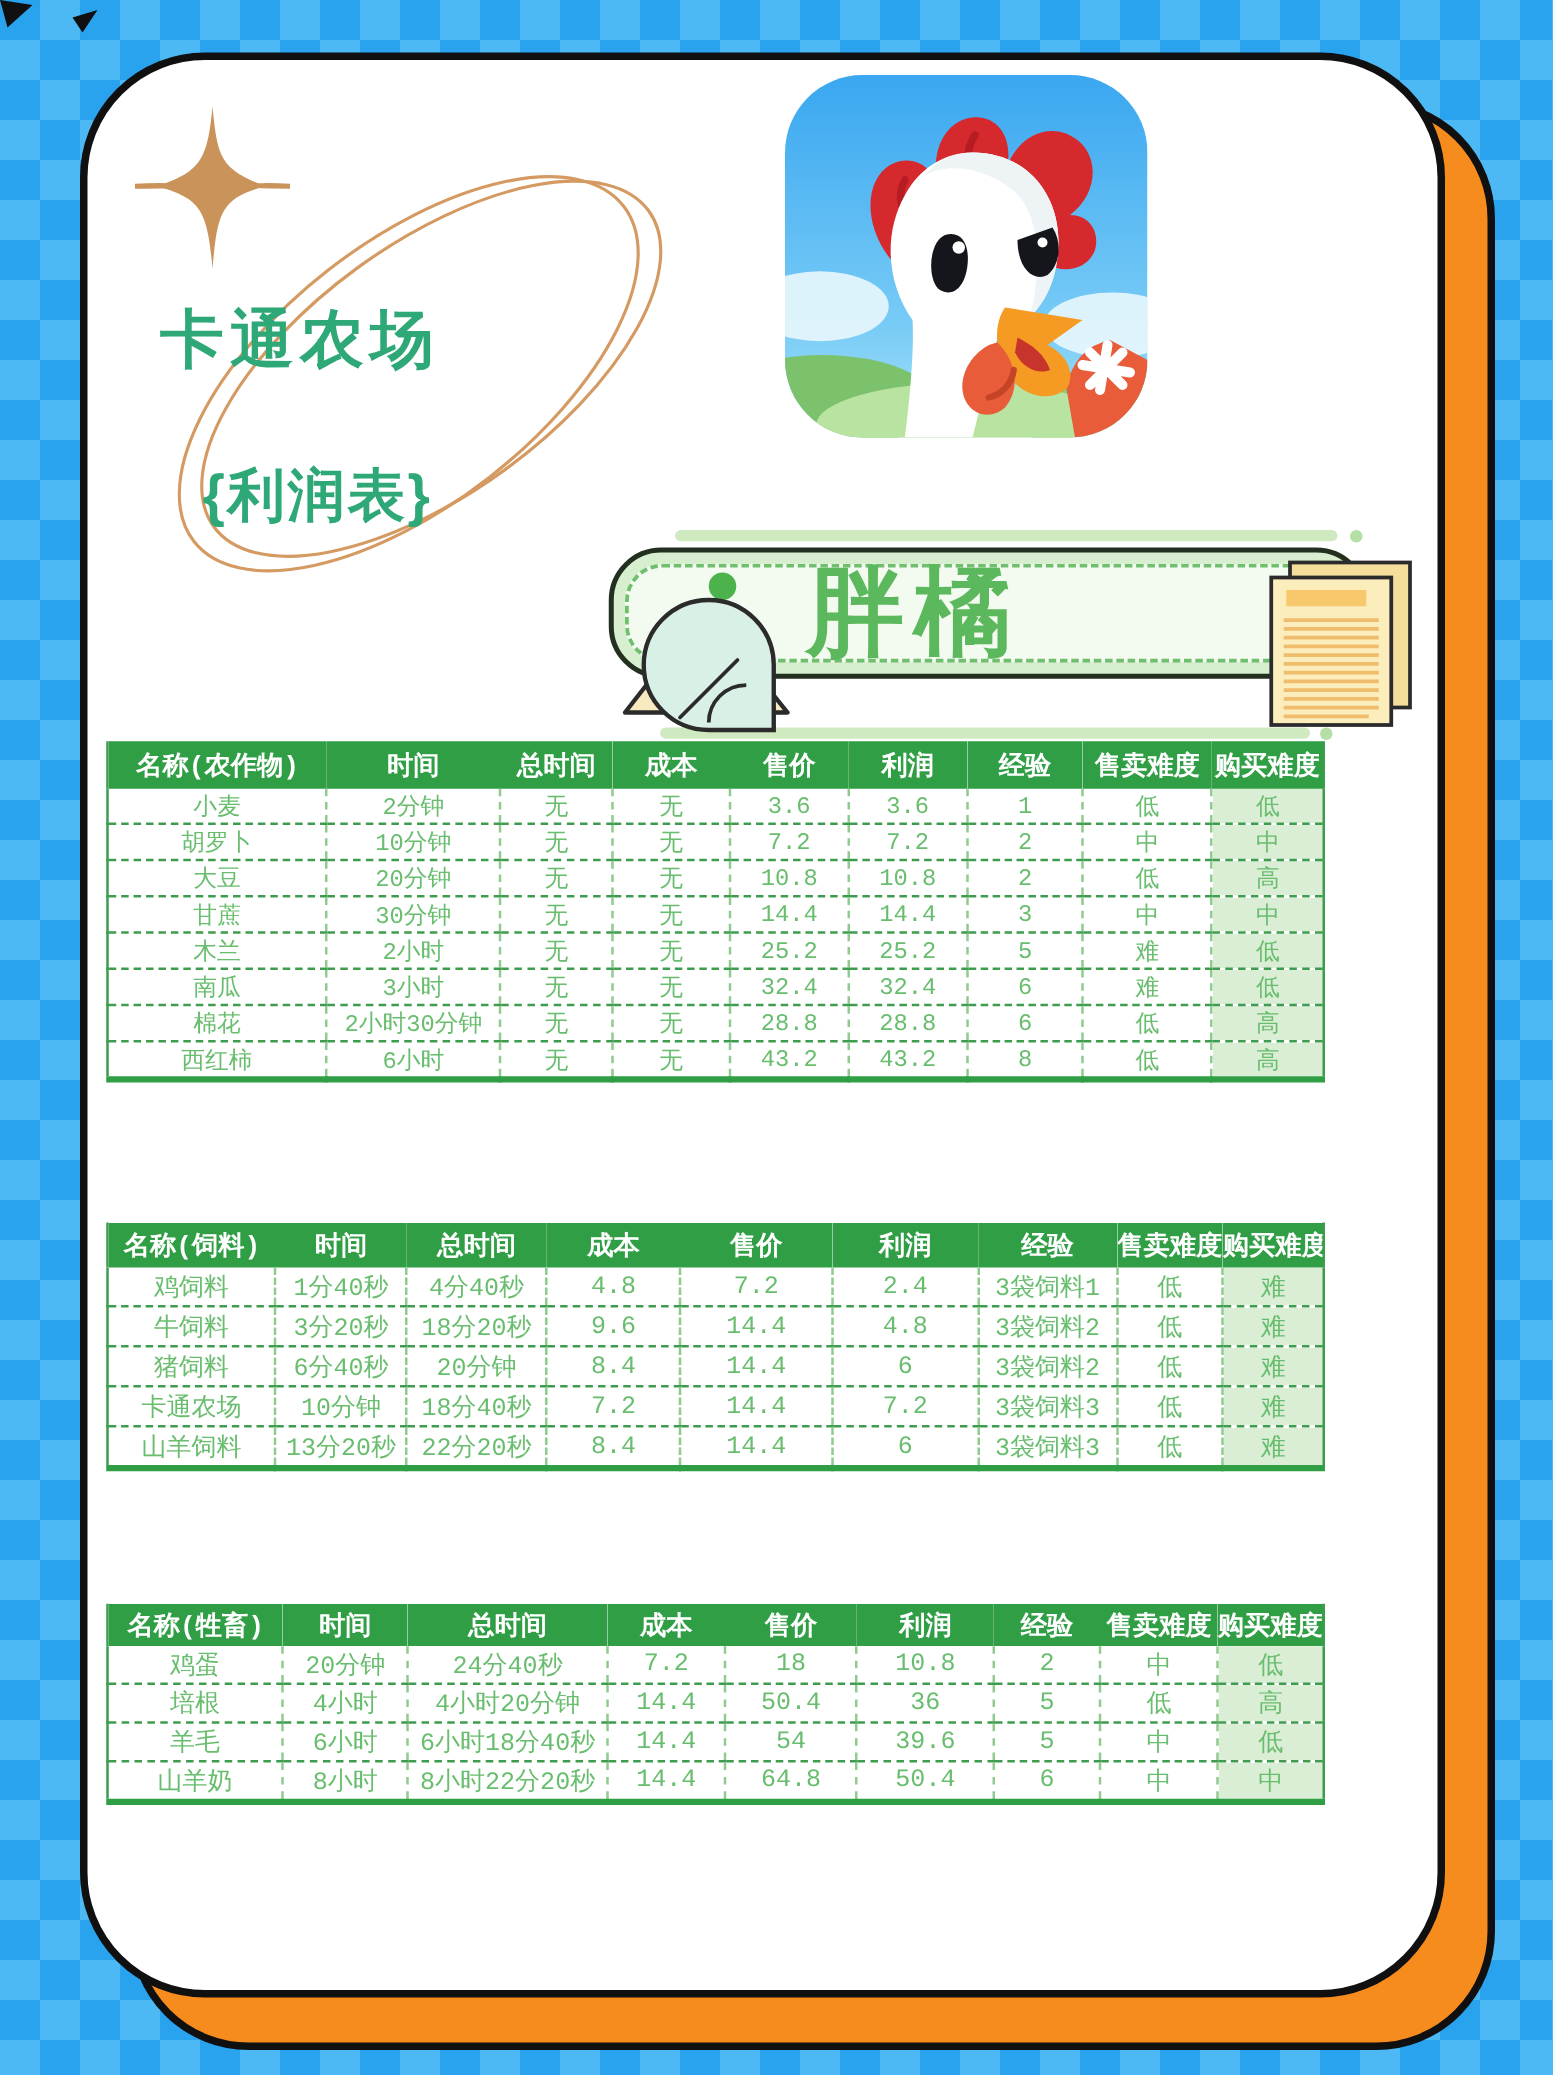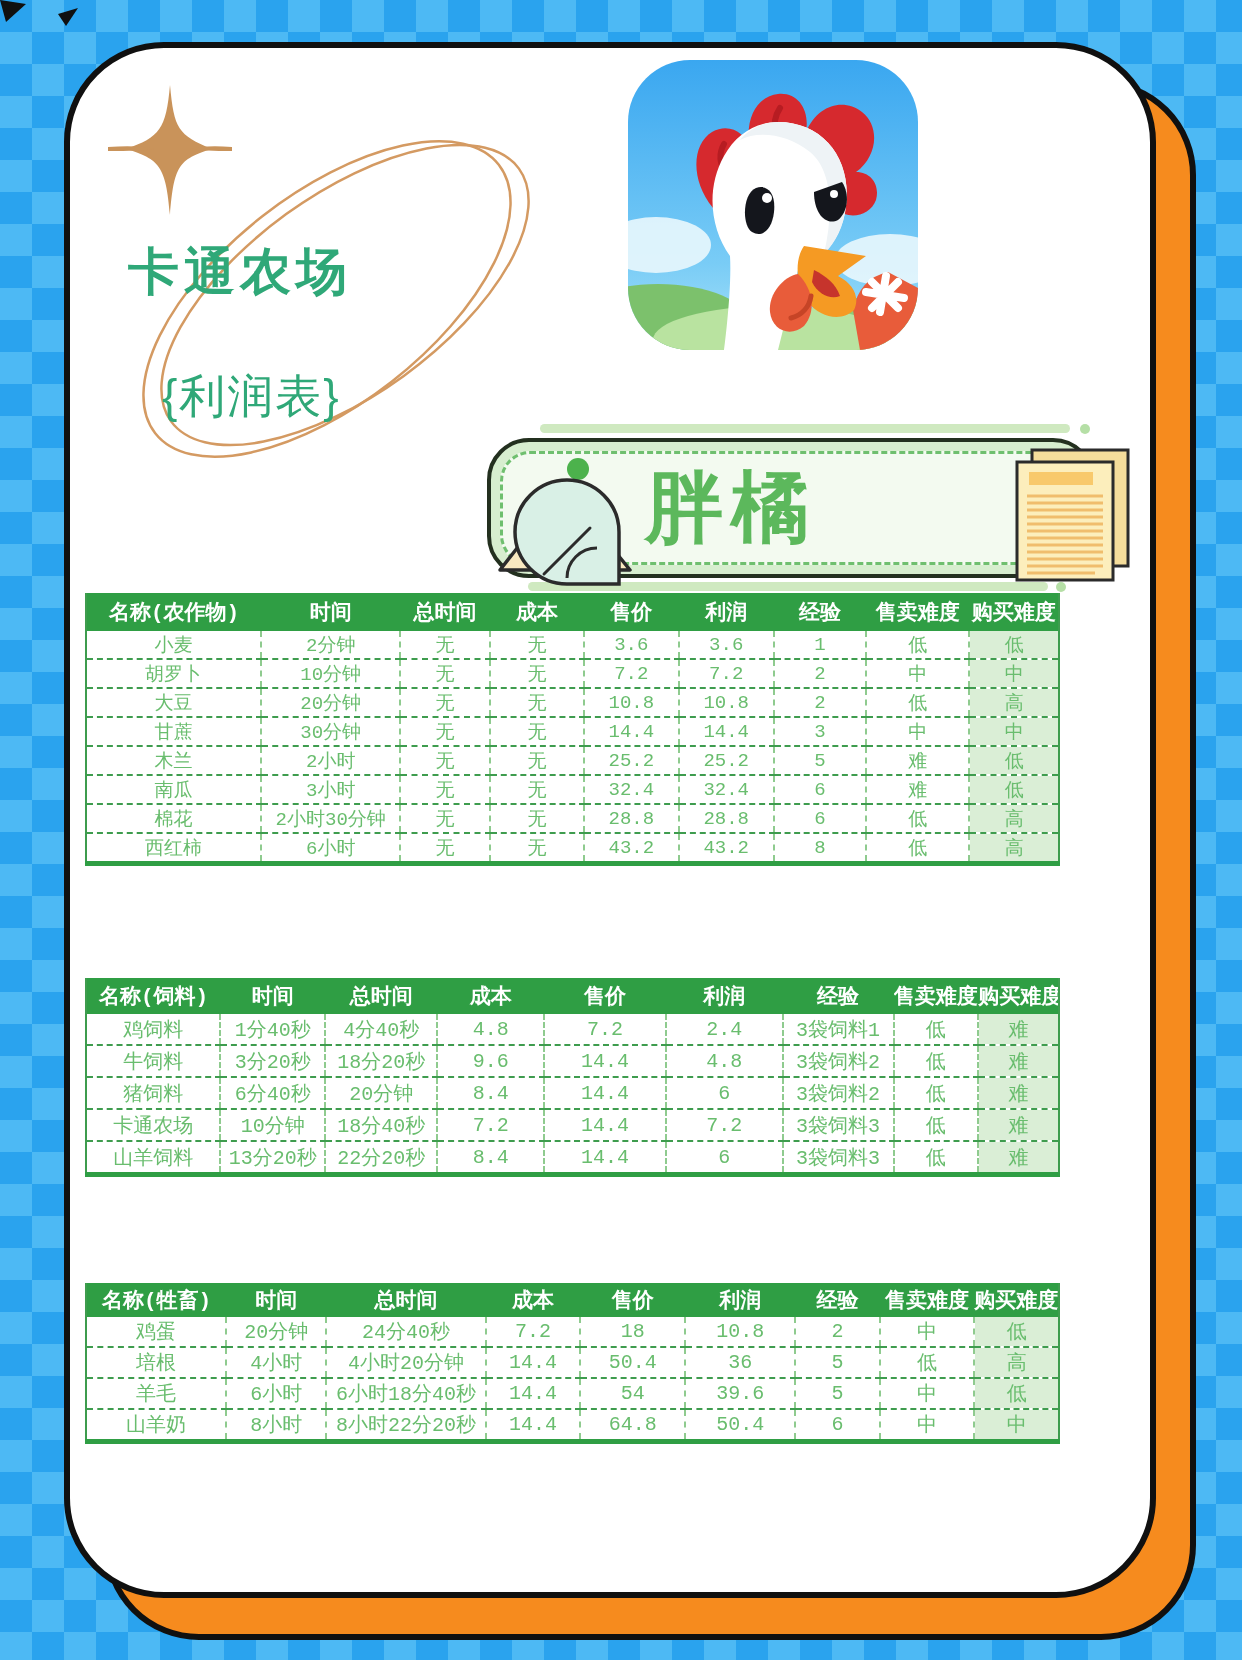--- a/index.html
+++ b/index.html
@@ -10,24 +10,24 @@
     background-size:64px 64px;}
   .orange-card{position:absolute;left:104px;top:80px;width:1080px;height:1548px;
     background:#f68b1e;border:6px solid #101010;border-radius:95px;}
   .white-card{position:absolute;left:64px;top:42px;width:1080px;height:1544px;
     background:#ffffff;border:6px solid #101010;border-radius:100px;}
   
   .deco{position:absolute;}
   .page-title{position:absolute;left:128px;top:238px;width:330px;
     font-size:51px;font-weight:900;letter-spacing:5px;color:#2fa878;white-space:nowrap;}
   .page-subtitle{position:absolute;left:162px;top:366px;width:220px;
-    font-size:46px;font-weight:400;letter-spacing:2px;color:#2fa878;white-space:nowrap;}
+    font-size:46px;font-weight:700;letter-spacing:2px;color:#2fa878;white-space:nowrap;}
   .app-icon{position:absolute;left:628px;top:60px;width:290px;height:290px;}
   
-  .banner{position:absolute;left:487px;top:438px;width:608px;height:140px;
+  .banner{position:absolute;left:487px;top:438px;width:608px;height:105px;
     background:#d7eecf;border:4px solid #23301f;border-radius:42px;box-sizing:border-box;}
   .banner-inner{position:absolute;left:9px;top:9px;right:9px;bottom:9px;
     background:#f3faf0;border:3px dashed #6fbf6f;border-radius:30px;
     display:flex;align-items:center;justify-content:center;}
   .banner-text{font-size:78px;font-weight:900;color:#5cb85c;letter-spacing:8px;margin-right:120px;}
   .bar{position:absolute;height:9px;border-radius:5px;background:#cfe9c0;}
   .bardot{position:absolute;width:10px;height:10px;border-radius:50%;background:#b5dfa6;}
   .gdot{position:absolute;border-radius:50%;}
   
   .tablebox{position:absolute;left:85px;width:975px;}

